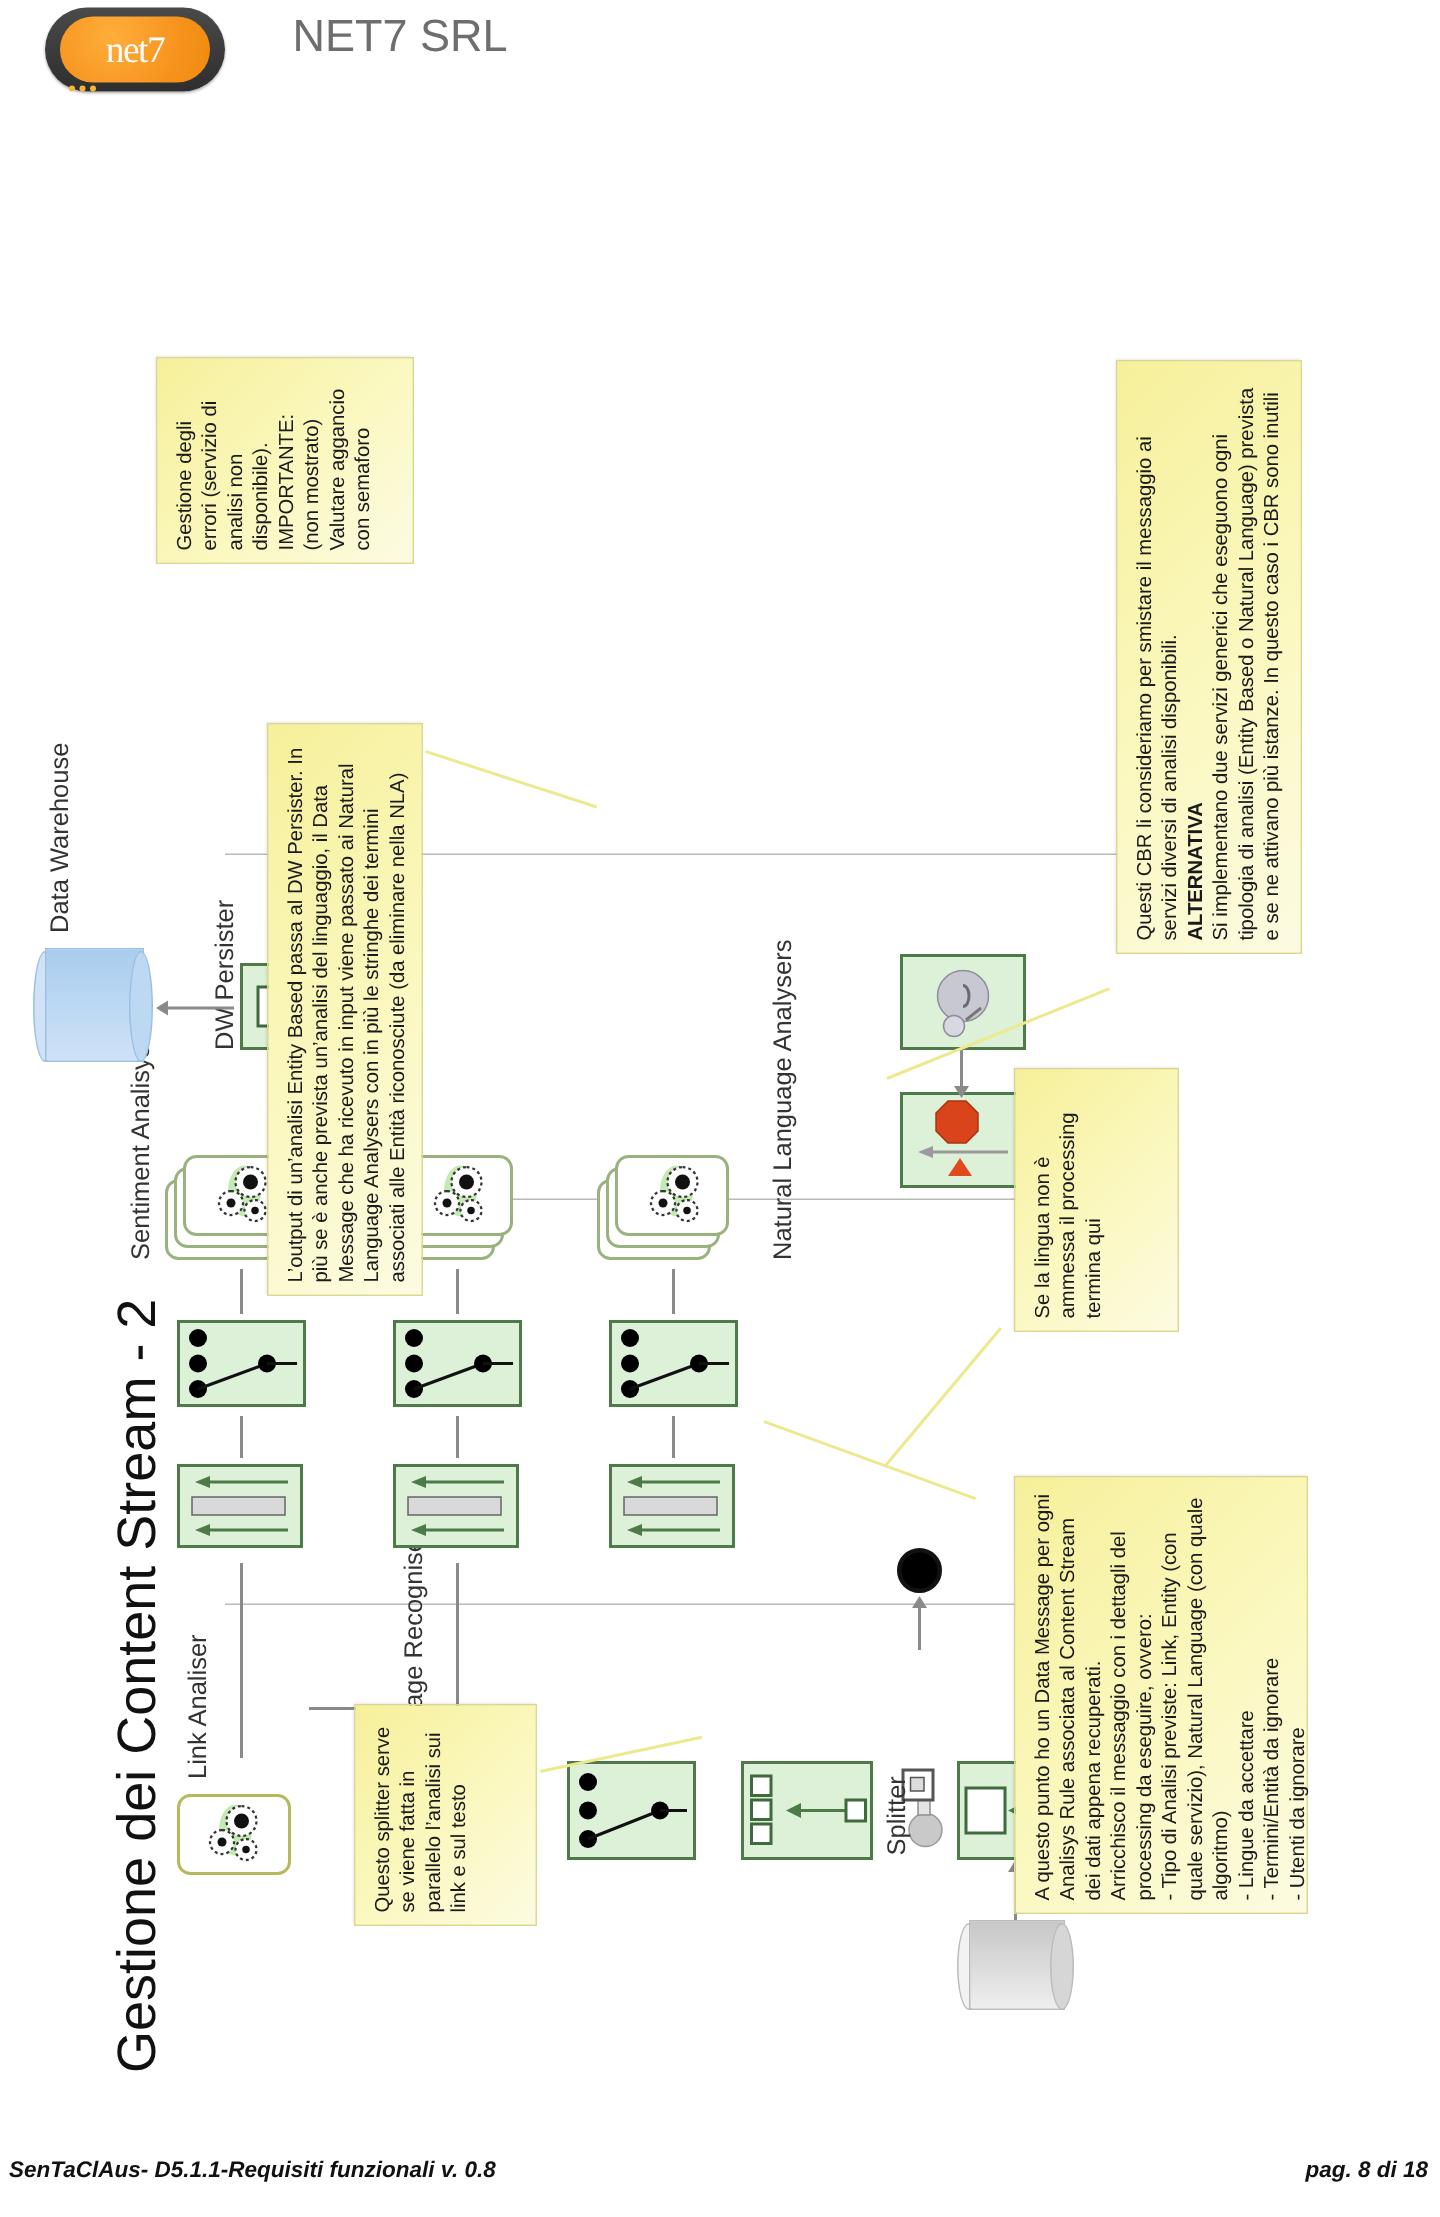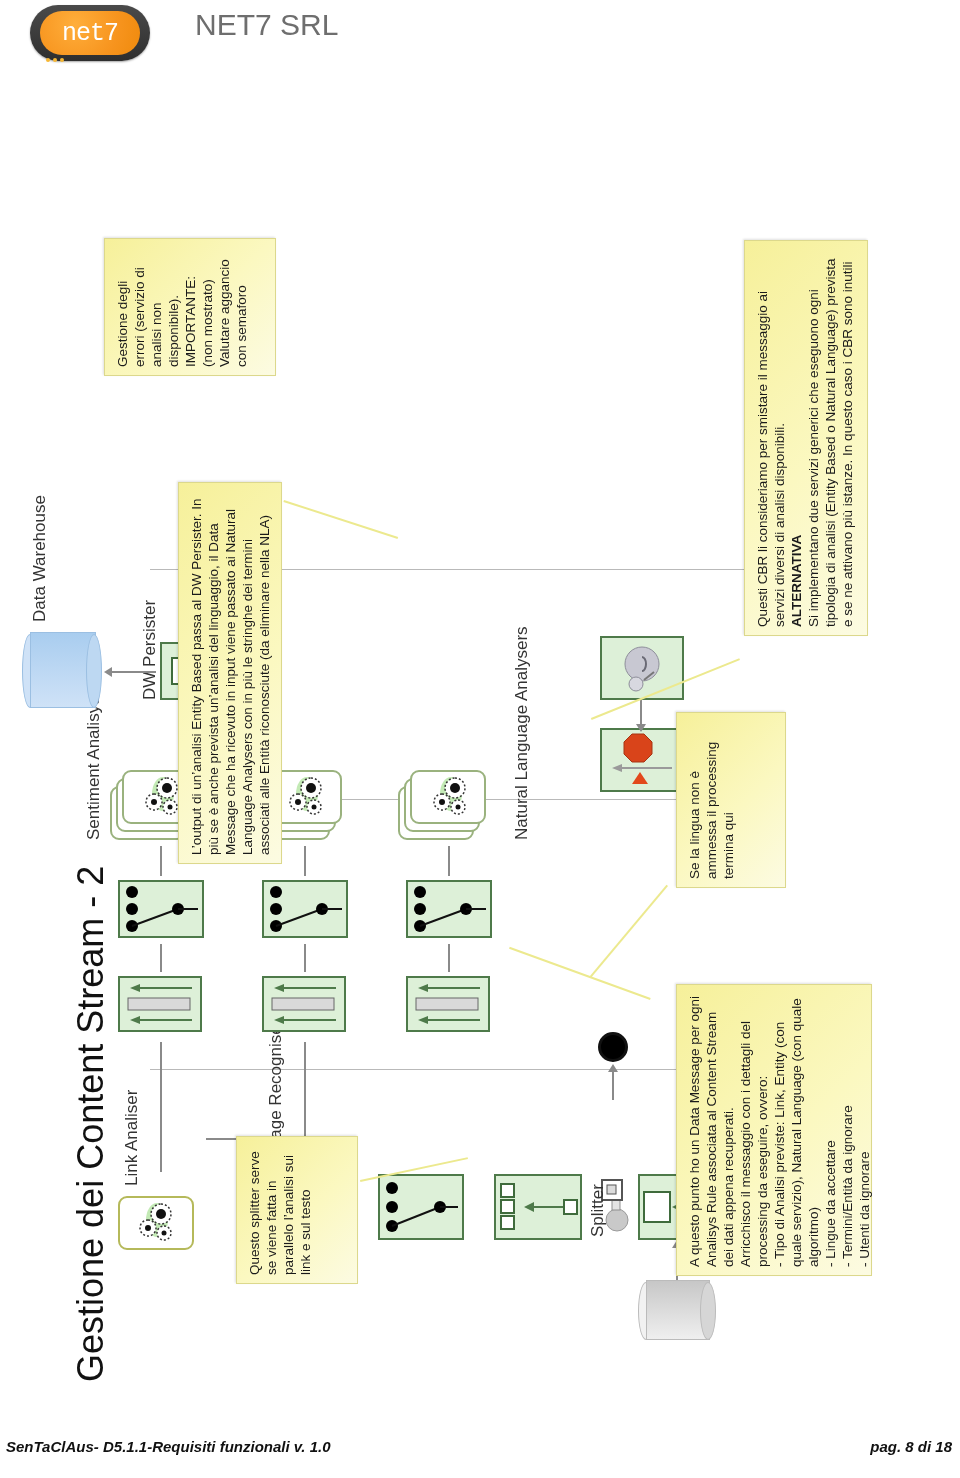--- a/index.html
+++ b/index.html
@@ -8,21 +8,21 @@
 
   
   #header{position:absolute;left:0;top:0;width:960px;height:72px;}
   #logo{position:absolute;left:30px;top:5px;width:120px;height:56px;
         background:linear-gradient(#4a4a4a,#2e2e2e);
         border-radius:28px;box-shadow:0 1px 2px rgba(0,0,0,.35);}
   #logo-inner{position:absolute;left:10px;top:6px;width:100px;height:44px;
         border-radius:22px;background:radial-gradient(circle at 35% 30%,#ffae3b,#f7941e 60%,#ef8a0c);}
   #logo-text{position:absolute;left:0;top:0;width:100px;height:44px;line-height:46px;
         text-align:center;font-size:25px;color:#fff;letter-spacing:-1px;
-        font-family:Liberation Mono, monospace;}
+        font-family:Liberation Serif, serif;}
   #logo-dots{position:absolute;left:16px;bottom:7px;width:26px;height:6px;}
   #logo-dots i{display:inline-block;width:4px;height:4px;border-radius:50%;
         background:#f7b733;margin-right:3px;}
   #company{position:absolute;left:195px;top:8px;font-size:30px;color:#6e6e6e;
         font-family:"Liberation Sans",sans-serif;}
 
   
   #footer{position:absolute;left:0;bottom:10px;width:960px;height:30px;}
   #footer-left{position:absolute;left:6px;top:0;font-size:15px;font-weight:bold;
         font-style:italic;color:#111;}
@@ -377,15 +377,15 @@
 - Termini/Entità da ignorare
 - Utenti da ignorare</div>
 
 <div class="leader" style="left:284px;top:500px;width:120px;transform:rotate(18deg);"></div>
 <div class="leader" style="left:360px;top:1180px;width:110px;transform:rotate(-12deg);"></div>
 <div class="leader" style="left:668px;top:886px;width:120px;transform:rotate(130deg);"></div>
 <div class="leader" style="left:740px;top:660px;width:160px;transform:rotate(158deg);"></div>
 <div class="leader" style="left:650px;top:1000px;width:150px;transform:rotate(200deg);"></div>
 
 <div id="footer">
-  <div id="footer-left">SenTaClAus- D5.1.1-Requisiti funzionali v. 1.0</div>
+  <div id="footer-left">SenTaClAus- D5.1.1-Requisiti funzionali v. 0.8</div>
   <div id="footer-right">pag. 8 di 18</div>
 </div>
 
 </body></html>

